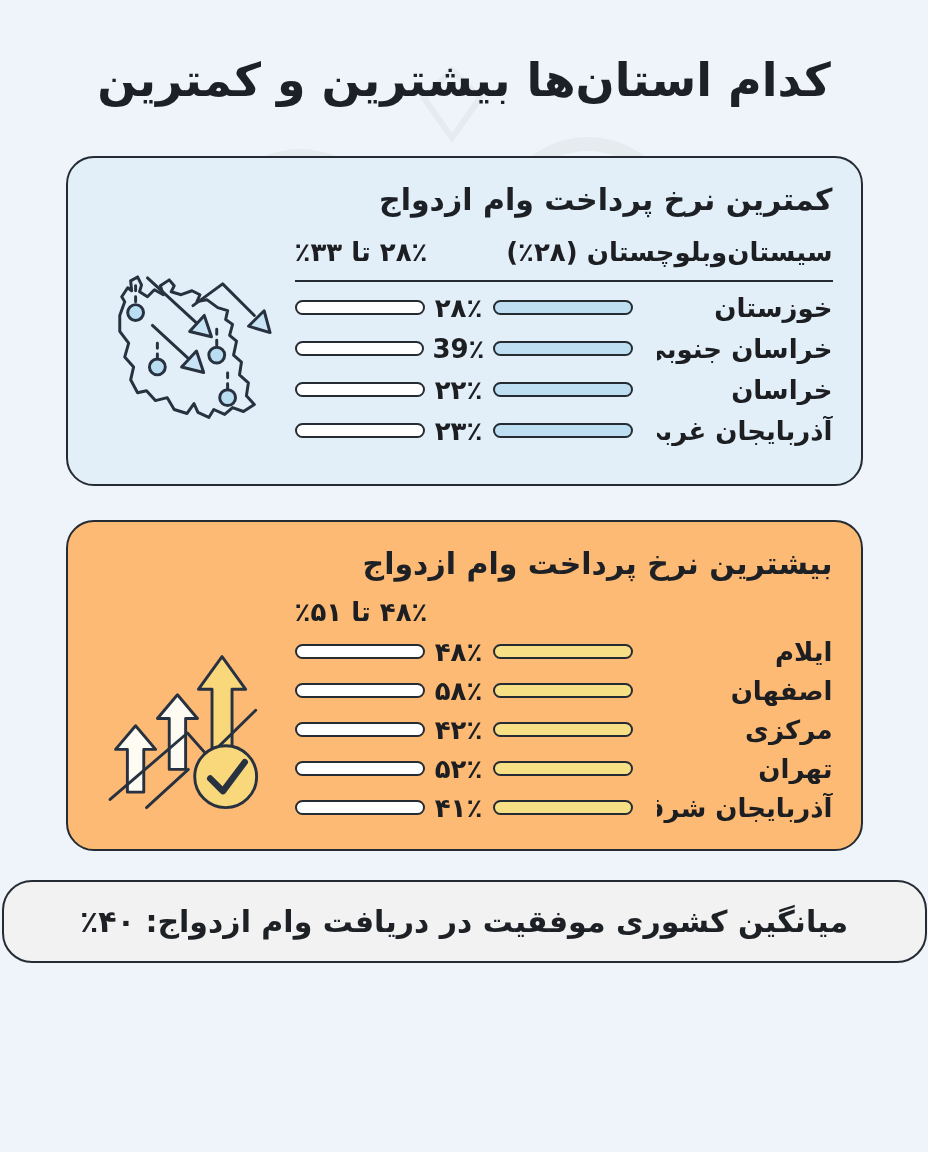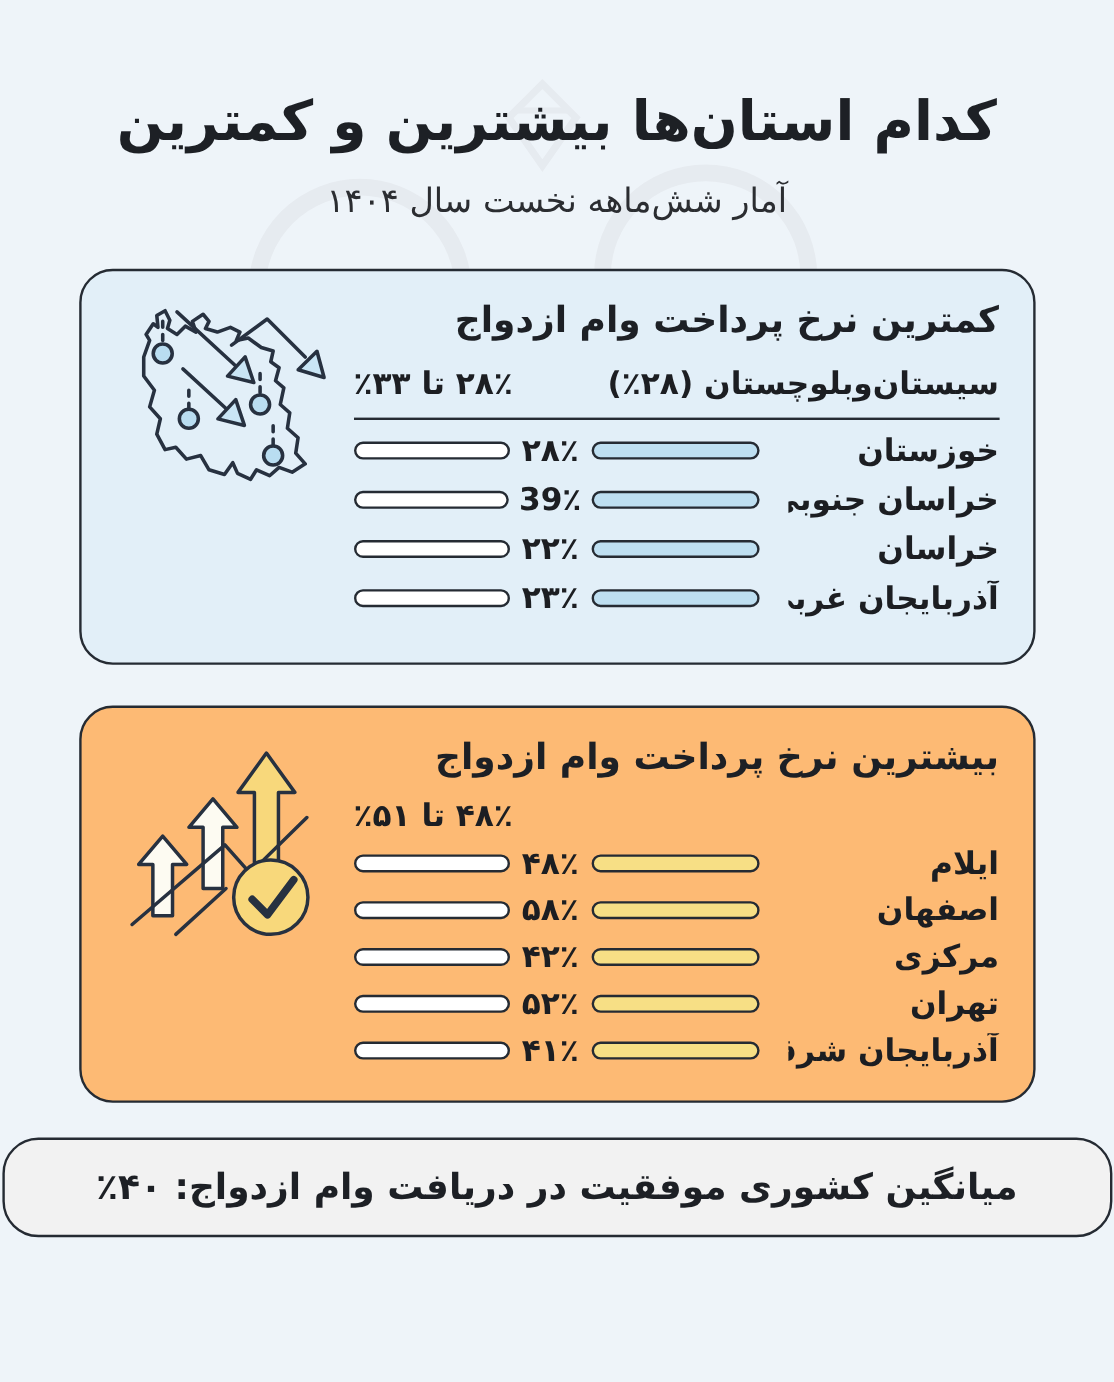--- a/index.html
+++ b/index.html
@@ -5,28 +5,28 @@
   html,body{margin:0;padding:0;}
   body{
     width:928px;height:1152px;
     background:#eef4f9;
     font-family:"DejaVu Sans","Liberation Sans",sans-serif;
     color:#1c1e22;
     position:relative;
     overflow:hidden;
   }
   .watermark{position:absolute;top:30px;left:0;z-index:0;opacity:.75;}
-  .header{position:relative;z-index:1;text-align:center;padding-top:65px;}
+  .header{position:relative;z-index:1;text-align:center;padding-top:44px;}
   .title{margin:0;font-size:46px;font-weight:700;line-height:72px;color:#1d2025;direction:rtl;}
   .subtitle{margin:14px 0 0 0;font-size:28px;font-weight:400;color:#2b2d31;direction:rtl;}
   .card{
     position:relative;z-index:1;
     width:797px;margin:0 auto;box-sizing:border-box;
     border:2px solid #252b33;border-radius:28px;
-    display:flex;flex-direction:row;align-items:flex-start;
+    display:flex;flex-direction:row;align-items:flex-end;
     padding:20px 28px 22px 22px;
   }
   .card-blue{margin-top:40px;height:330px;background:#e2eff8;}
   .card-yellow{margin-top:34px;height:331px;background:#fdba74;}
   .icon-col{flex:0 0 205px;display:flex;align-items:center;justify-content:center;}
   .rows-col{flex:1 1 auto;direction:rtl;align-self:flex-start;}
   .card-title{margin:4px 0 0 0;font-size:30px;font-weight:700;color:#1d2025;text-align:start;}
   .note-row{display:flex;justify-content:space-between;align-items:baseline;margin-top:20px;font-size:26px;}
   .province-note{font-weight:600;}
   .range{font-weight:700;}
@@ -55,21 +55,20 @@
 
 <svg class="watermark" width="928" height="320" viewBox="0 0 928 320" fill="none">
   <circle cx="300" cy="212" r="86" stroke="#e4e8ed" stroke-width="14"></circle>
   <circle cx="588" cy="200" r="86" stroke="#e4e8ed" stroke-width="14"></circle>
   <polygon points="452,40 480,68 452,108 424,68" stroke="#e4e8ed" stroke-width="6" fill="none"></polygon>
   <path d="M430 62 L474 62" stroke="#e4e8ed" stroke-width="5"></path>
 </svg>
 
 <header class="header">
   <h1 class="title"><span>کدام استان‌ها بیشترین و کمترین</span><br></h1>
-  <p class="subtitle">آمار شش‌ماهه نخست سال ۱۴۰۴</p>
 </header>
 
 <section class="card card-blue">
   <div class="icon-col">
     <svg width="188" height="198" viewBox="0 0 190 200" fill="none" stroke="#273140" stroke-width="3" stroke-linejoin="round" stroke-linecap="round">
 
       <path d="M22,52 L27,38 24,33 30,24 34,27 33,17 40,13 44,21 42,28 50,33
                57,26 66,31 63,22 72,16 77,22 74,28 84,31
                95,27 103,31 100,38 110,36 121,44 131,47
                129,56 136,61 133,72 140,78 137,92 145,99

